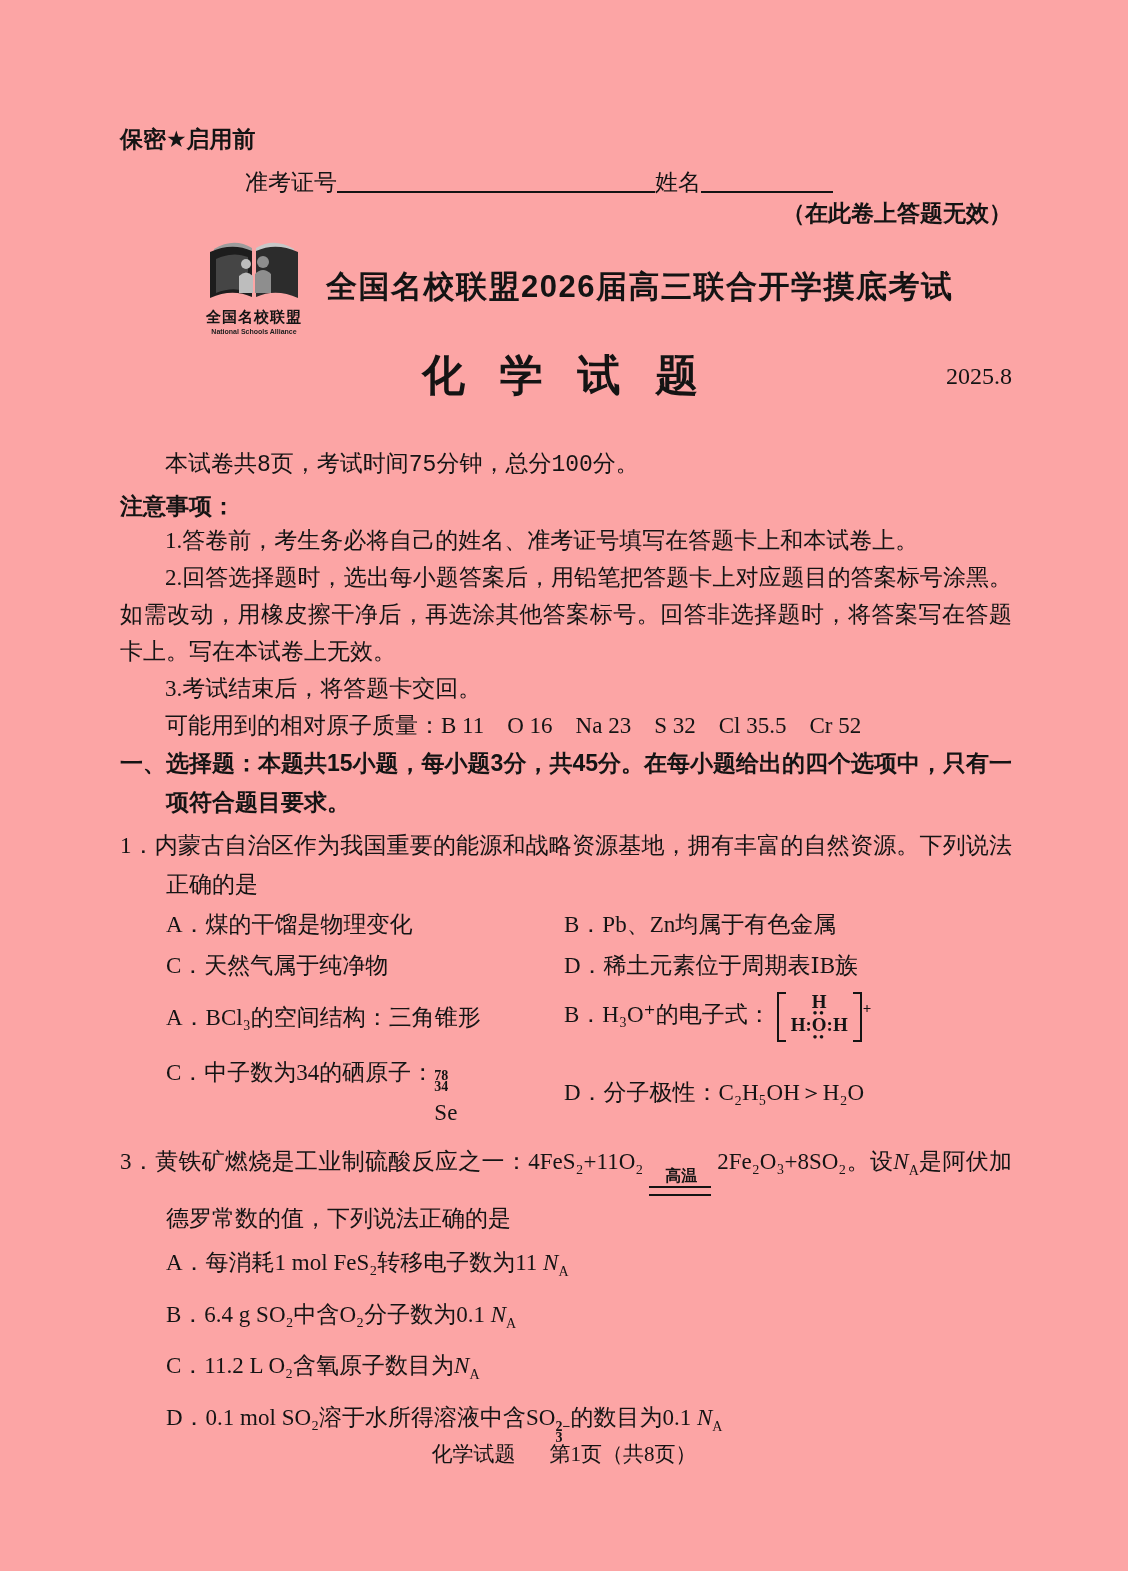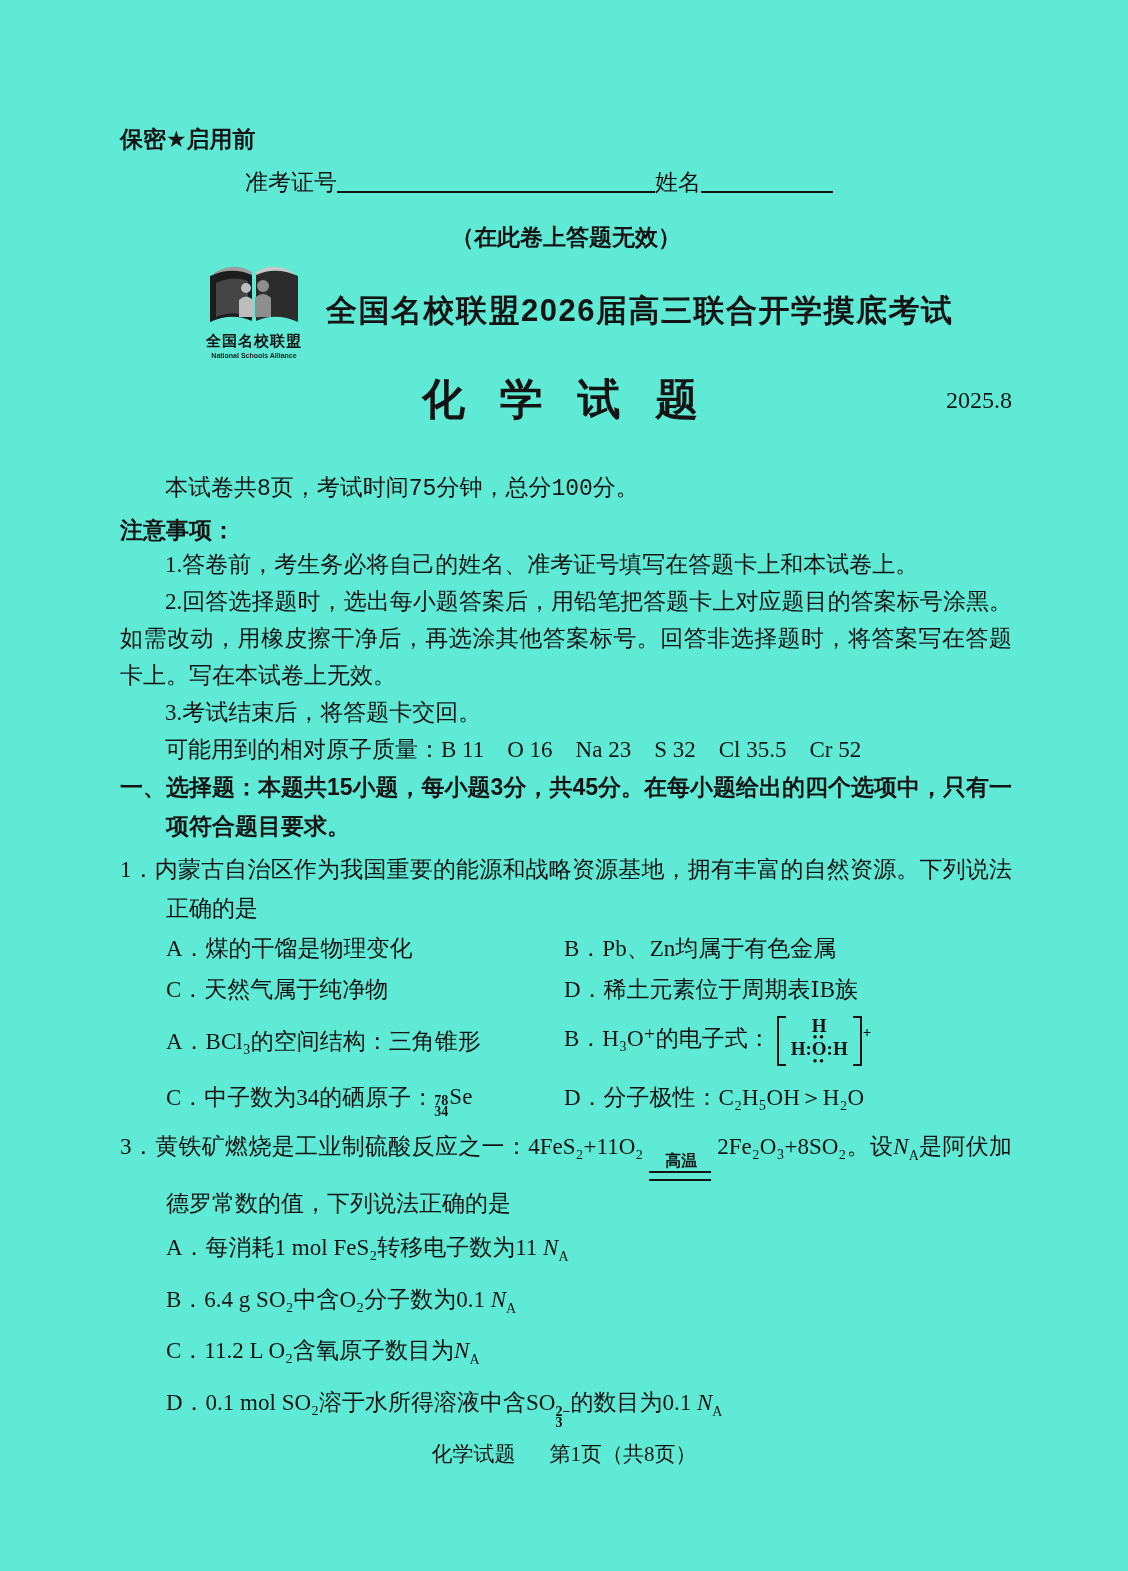--- a/index.html
+++ b/index.html
@@ -1,34 +1,34 @@
 <!DOCTYPE html>
 <html><head>
 <meta charset="utf-8">
 <style>
   html,body{margin:0;padding:0;background:#e8e8e8;}
   .page{
     position:relative;
     width:1128px;height:1571px;
     margin:0 auto;
-    background:#5eead4;
+    background:#fca5a5;
     color:#141414;
     font-family:"Liberation Serif","DejaVu Serif",serif;
     overflow:hidden;
   }
   .content{padding:124px 116px 0 120px;}
 
   .security{font-weight:700;font-size:23px;font-family:"Liberation Sans","DejaVu Sans",sans-serif;}
 
   .regline{margin:12px 0 0 125px;font-weight:400;font-size:23px;font-family:"Liberation Sans","DejaVu Sans",sans-serif;white-space:nowrap;}
   .blank{display:inline-block;border-bottom:2.5px solid #141414;height:22px;vertical-align:baseline;margin-bottom:-3px;}
   .blank-long{width:318px;}
   .blank-short{width:132px;}
 
-  .invalid{margin-top:24px;text-align:center;font-weight:700;font-size:23px;font-family:"Liberation Sans","DejaVu Sans",sans-serif;}
+  .invalid{margin-top:0;text-align:right;font-weight:700;font-size:23px;font-family:"Liberation Sans","DejaVu Sans",sans-serif;}
 
   .logo-row{display:flex;align-items:center;margin:10px 0 0 78px;}
   .logo{width:112px;text-align:center;flex:none;}
   .logo-name{font-weight:700;font-size:15px;letter-spacing:1px;margin-top:1px;font-family:"Liberation Sans","DejaVu Sans",sans-serif;}
   .logo-sub{font-weight:700;font-size:7px;margin-top:1px;font-family:"Liberation Sans","DejaVu Sans",sans-serif;color:#202020;}
   .org-title{font-weight:700;font-size:31px;margin-left:16px;letter-spacing:1.5px;font-family:"Liberation Sans","DejaVu Sans",sans-serif;}
 
   .title-row{position:relative;margin-top:12px;text-align:center;}
   .main-title{font-weight:700;font-size:43px;letter-spacing:12px;}
   .date{position:absolute;right:0;top:16px;font-size:24px;letter-spacing:0;}
@@ -56,21 +56,21 @@
   .ef-b{width:7px;flex:none;}
   .ef-bl{border-left:2.5px solid #141414;border-top:2.5px solid #141414;border-bottom:2.5px solid #141414;}
   .ef-br{border-right:2.5px solid #141414;border-top:2.5px solid #141414;border-bottom:2.5px solid #141414;}
   .ef-core{display:flex;flex-direction:column;align-items:center;padding:2px 5px;line-height:1;}
   .ef-r1{font-weight:700;font-size:19px;line-height:16px;}
   .ef-dots{font-weight:700;font-size:13px;line-height:6px;letter-spacing:2px;}
   .ef-mid{font-weight:700;font-size:19px;line-height:18px;}
   .ef-charge{font-weight:700;font-size:15px;align-self:flex-start;margin:-4px 0 0 1px;}
 
   
-  .isotope{display:inline-flex;align-items:flex-end;}
+  .isotope{display:inline-flex;align-items:flex-start;flex-direction:column;}
   .iso-nums{display:inline-flex;flex-direction:column;align-items:flex-end;line-height:11px;font-size:14px;font-weight:600;margin-right:1px;}
 
   
   .ion{display:inline-flex;flex-direction:column;align-items:flex-start;line-height:11px;font-size:14px;font-weight:600;vertical-align:-6px;}
 
   .na{font-style:italic;}
   .na sub{font-style:normal;font-size:14px;}
 
   .footer{position:absolute;top:1440px;left:0;width:100%;text-align:center;font-size:21px;}
   .footer .gap{display:inline-block;width:34px;}

